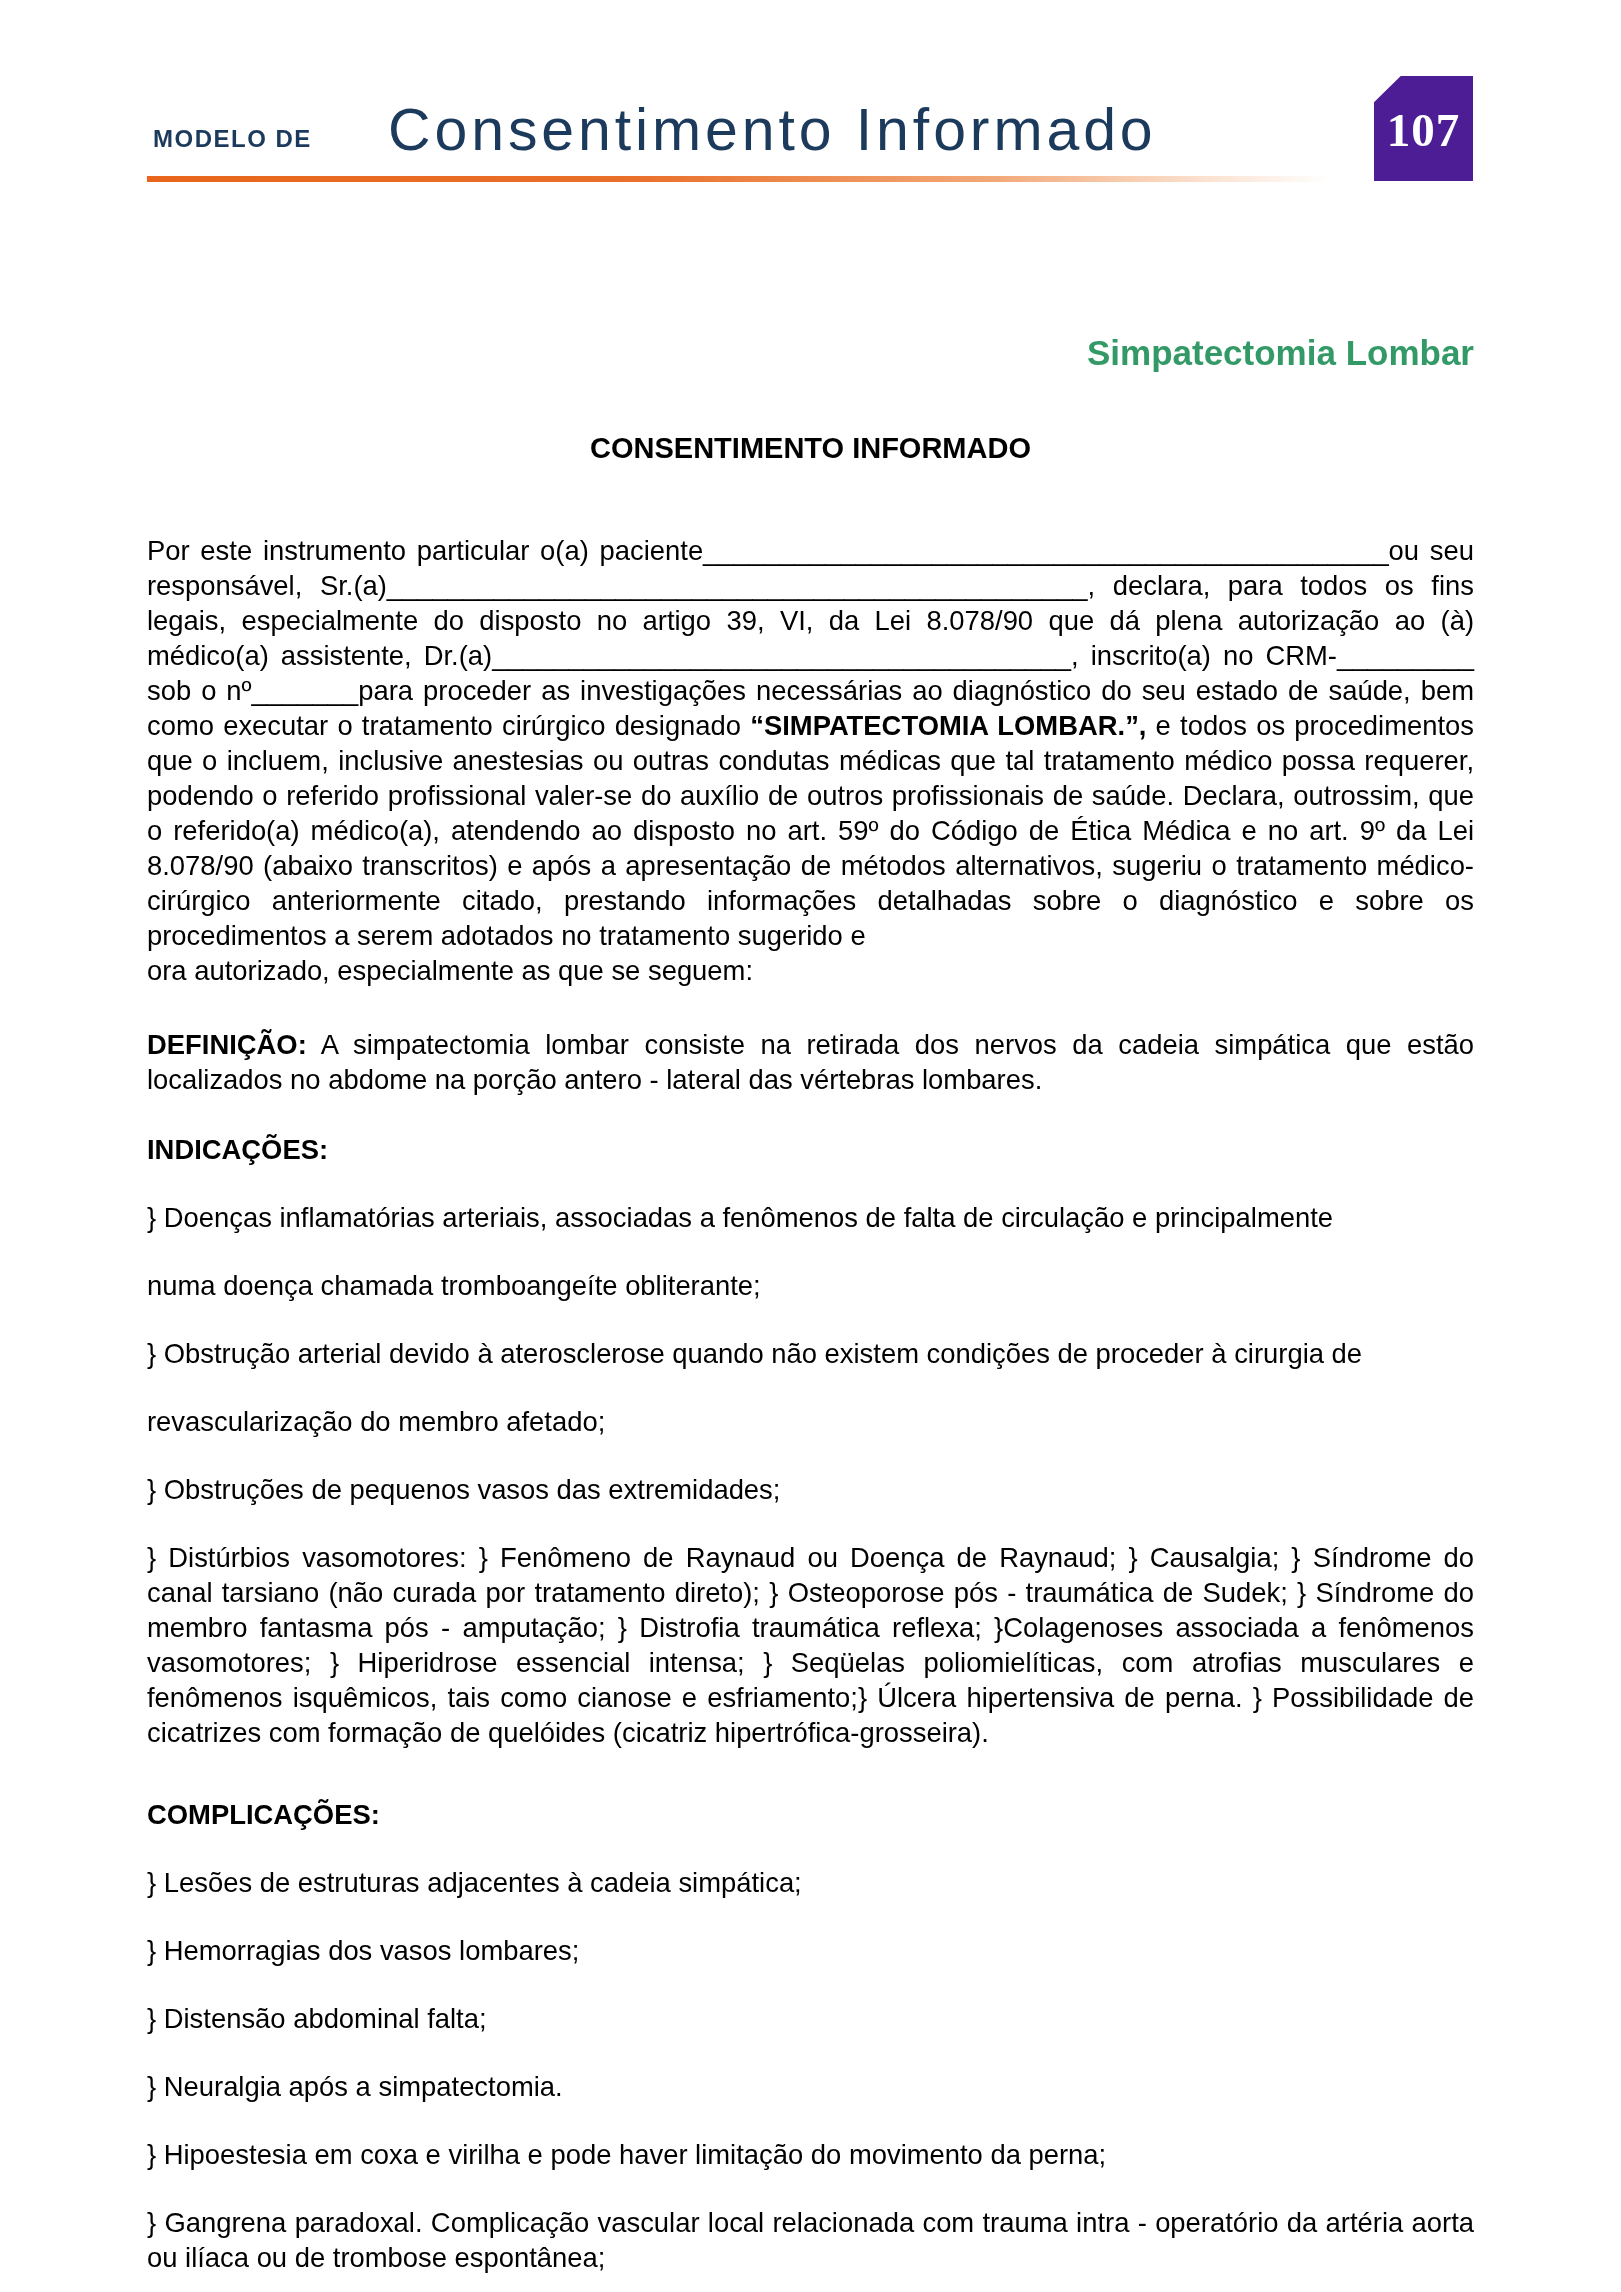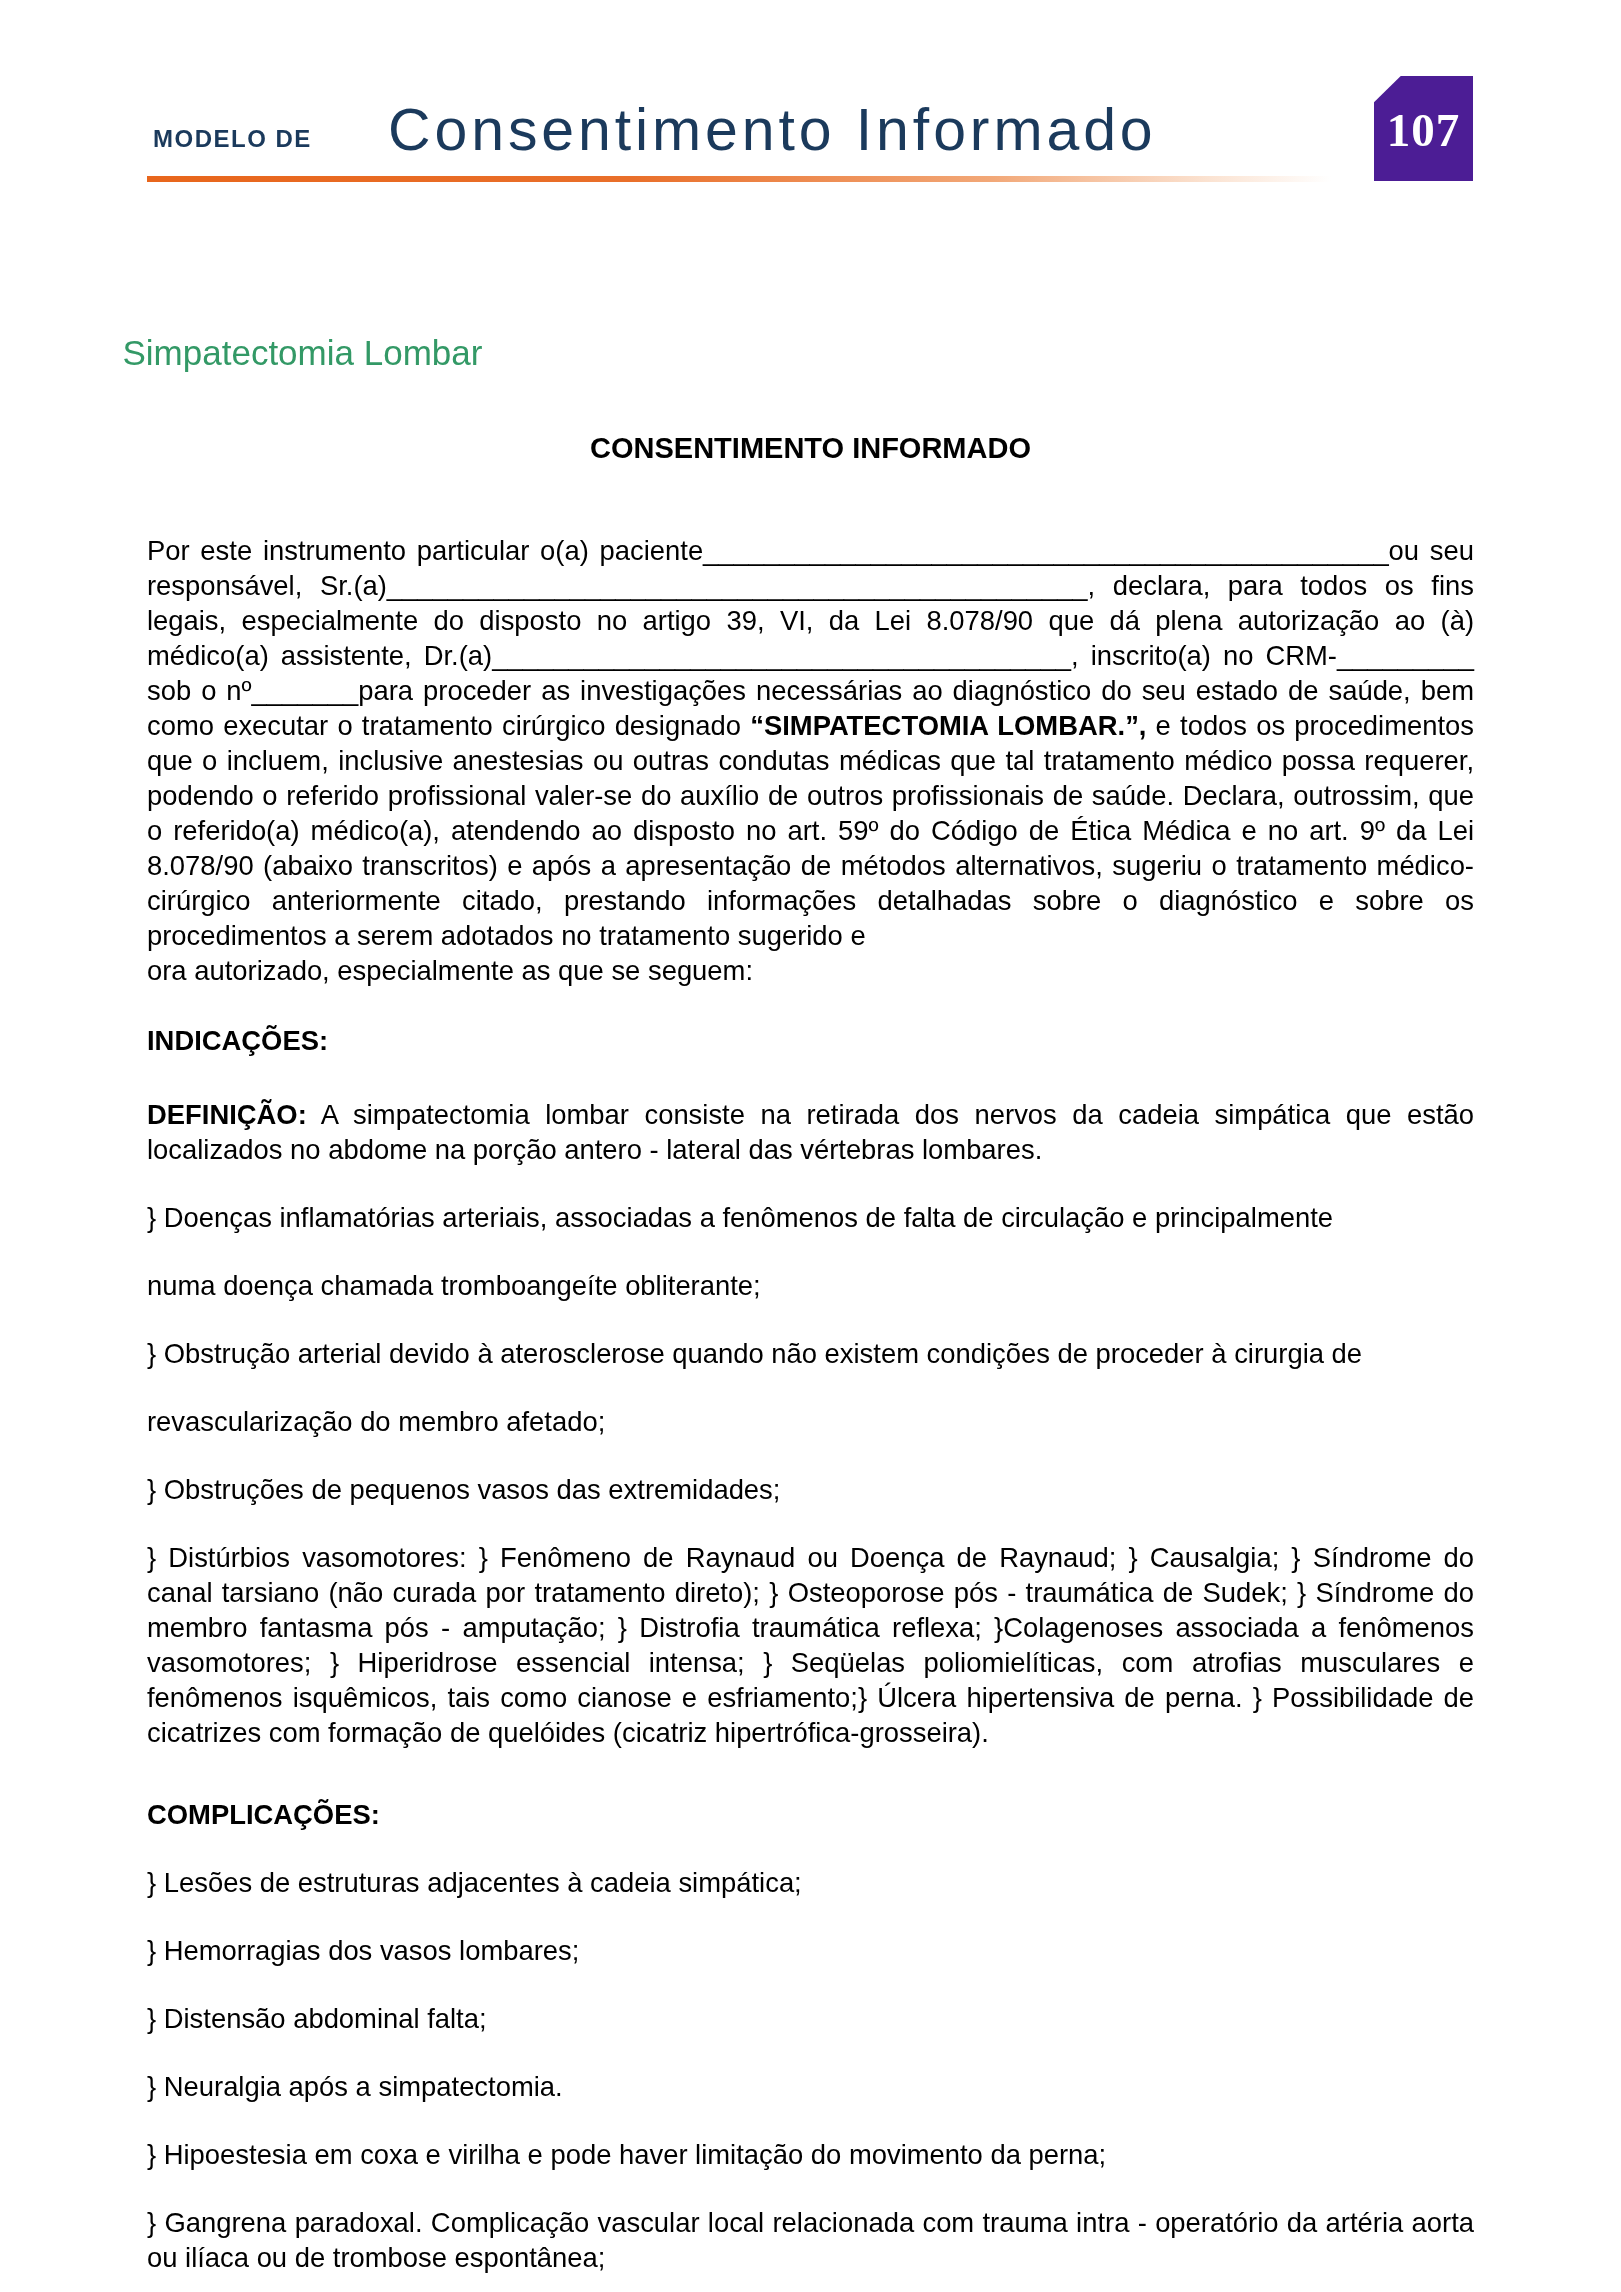--- a/index.html
+++ b/index.html
@@ -75,22 +75,23 @@
     left: 147px;
     top: 331px;
     width: 1327px;
     font-size: 27.4px;
     line-height: 35px;
   }
   .topic-title {
     margin: 0 0 0 -24.5px;
     font-size: 35px;
     line-height: 43px;
-    font-weight: 400;
+    font-weight: 700;
     color: #339966;
+    text-align: right;
   }
   .main-title {
     margin: 57px 0 0 0;
     text-align: center;
     font-size: 29px;
     font-weight: 700;
     line-height: 35px;
   }
   .para {
     margin: 0;
@@ -129,23 +130,23 @@
 
   <div class="doc-column">
 
     <h2 class="topic-title">Simpatectomia Lombar</h2>
 
     <div class="main-title">CONSENTIMENTO INFORMADO</div>
 
     <p class="para intro"><span>Por este instrumento particular o(a) paciente_____________________________________________ou seu responsável, Sr.(a)______________________________________________, declara, para todos os fins legais, especialmente do disposto no artigo 39, VI, da Lei 8.078/90 que dá plena autorização ao (à) médico(a) assistente, Dr.(a)______________________________________, inscrito(a) no CRM-_________ sob o nº_______para proceder as investigações necessárias ao diagnóstico do seu estado de saúde, bem como executar o tratamento cirúrgico designado </span><span class="b">“SIMPATECTOMIA LOMBAR.”,</span><span> e todos os procedimentos que o incluem, inclusive anestesias ou outras condutas médicas que tal tratamento médico possa requerer, podendo o referido profissional valer-se do auxílio de outros profissionais de saúde. Declara, outrossim, que o referido(a) médico(a), atendendo ao disposto no art. 59º do Código de Ética Médica e no art. 9º da Lei 8.078/90 (abaixo transcritos) e após a apresentação de métodos alternativos, sugeriu o tratamento médico-cirúrgico anteriormente citado, prestando informações detalhadas sobre o diagnóstico e sobre os procedimentos a serem adotados no tratamento sugerido e
 ora autorizado, especialmente as que se seguem:</span></p>
 
+    <p class="para definition"><span class="b">DEFINIÇÃO:</span><span> A simpatectomia lombar consiste na retirada dos nervos da cadeia simpática que estão localizados no abdome na porção antero - lateral das vértebras lombares.</span></p>
+
     <p class="para sec-heading indic">INDICAÇÕES:</p>
-
-    <p class="para definition"><span class="b">DEFINIÇÃO:</span><span> A simpatectomia lombar consiste na retirada dos nervos da cadeia simpática que estão localizados no abdome na porção antero - lateral das vértebras lombares.</span></p>
 
     <div>
       <div class="bullet-item">} Doenças inflamatórias arteriais, associadas a fenômenos de falta de circulação e principalmente</div>
       <div class="bullet-item">numa doença chamada tromboangeíte obliterante;</div>
       <div class="bullet-item">} Obstrução arterial devido à aterosclerose quando não existem condições de proceder à cirurgia de</div>
       <div class="bullet-item">revascularização do membro afetado;</div>
       <div class="bullet-item">} Obstruções de pequenos vasos das extremidades;</div>
       <div class="bullet-item">} Distúrbios vasomotores: } Fenômeno de Raynaud ou Doença de Raynaud; } Causalgia; } Síndrome do canal tarsiano (não curada por tratamento direto); } Osteoporose pós - traumática de Sudek; } Síndrome do membro fantasma pós - amputação; } Distrofia traumática reflexa; }Colagenoses associada a fenômenos vasomotores; } Hiperidrose essencial intensa; } Seqüelas poliomielíticas, com atrofias musculares e fenômenos isquêmicos, tais como cianose e esfriamento;} Úlcera hipertensiva de perna. } Possibilidade de cicatrizes com formação de quelóides (cicatriz hipertrófica-grosseira).</div>
     </div>
 

